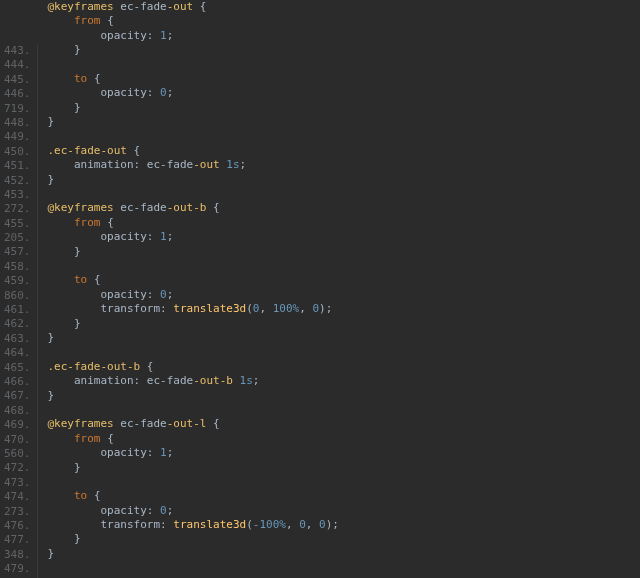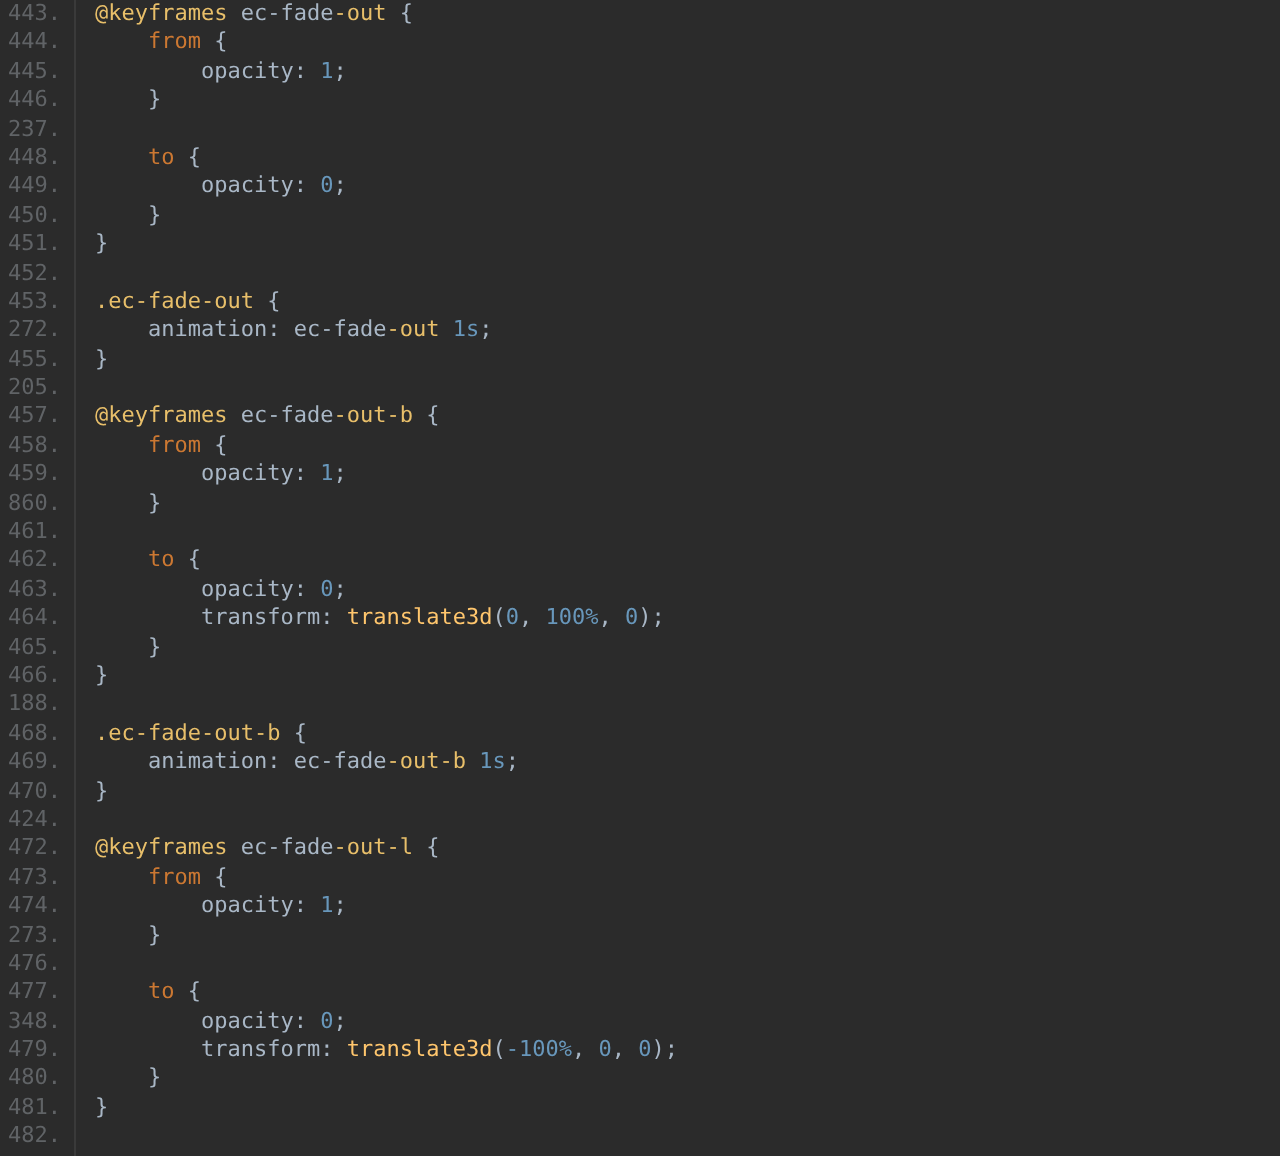--- a/index.html
+++ b/index.html
@@ -19,20 +19,21 @@
     height: 100%;
   }
   .gutter {
     background: #2b2b2b;
     color: #606366;
     text-align: center;
     padding: 0 6px 0 4px;
     user-select: none;
     border-right: 1px solid #3a3a3a;
     flex-shrink: 0;
+    margin-top: 44px;
   }
   .gutter-line {
     height: 14.4px;
   }
   .code {
     padding-left: 10px;
     white-space: pre;
     flex: 1;
   }
   .code-line {
@@ -52,45 +53,45 @@
 </style>
 </head>
 <body>
 
 <div class="editor">
   <div class="gutter" id="gutter">
       <div class="gutter-line">443.</div>
       <div class="gutter-line">444.</div>
       <div class="gutter-line">445.</div>
       <div class="gutter-line">446.</div>
-      <div class="gutter-line">237.</div>
+      <div class="gutter-line">719.</div>
       <div class="gutter-line">448.</div>
       <div class="gutter-line">449.</div>
       <div class="gutter-line">450.</div>
       <div class="gutter-line">451.</div>
       <div class="gutter-line">452.</div>
       <div class="gutter-line">453.</div>
       <div class="gutter-line">272.</div>
       <div class="gutter-line">455.</div>
       <div class="gutter-line">205.</div>
       <div class="gutter-line">457.</div>
       <div class="gutter-line">458.</div>
       <div class="gutter-line">459.</div>
       <div class="gutter-line">860.</div>
       <div class="gutter-line">461.</div>
       <div class="gutter-line">462.</div>
       <div class="gutter-line">463.</div>
       <div class="gutter-line">464.</div>
       <div class="gutter-line">465.</div>
       <div class="gutter-line">466.</div>
-      <div class="gutter-line">188.</div>
+      <div class="gutter-line">467.</div>
       <div class="gutter-line">468.</div>
       <div class="gutter-line">469.</div>
       <div class="gutter-line">470.</div>
-      <div class="gutter-line">424.</div>
+      <div class="gutter-line">560.</div>
       <div class="gutter-line">472.</div>
       <div class="gutter-line">473.</div>
       <div class="gutter-line">474.</div>
       <div class="gutter-line">273.</div>
       <div class="gutter-line">476.</div>
       <div class="gutter-line">477.</div>
       <div class="gutter-line">348.</div>
       <div class="gutter-line">479.</div>
       <div class="gutter-line">480.</div>
       <div class="gutter-line">481.</div>

